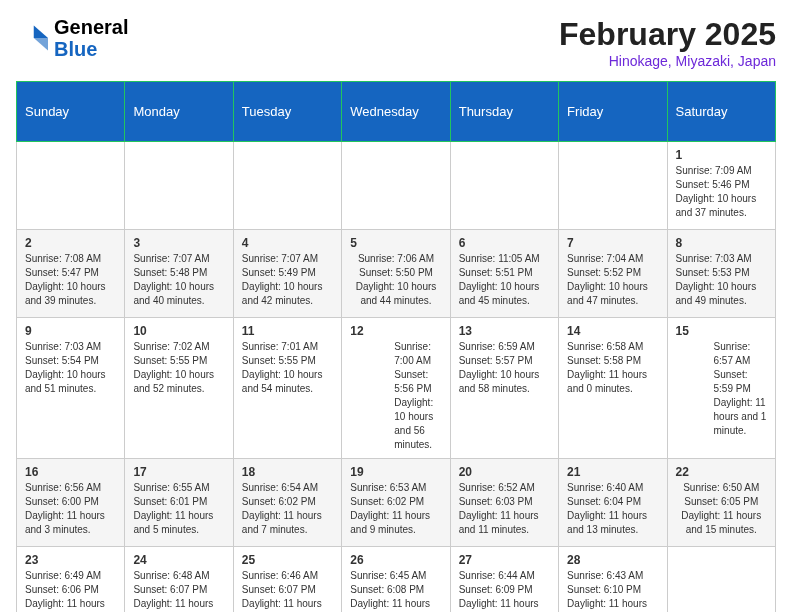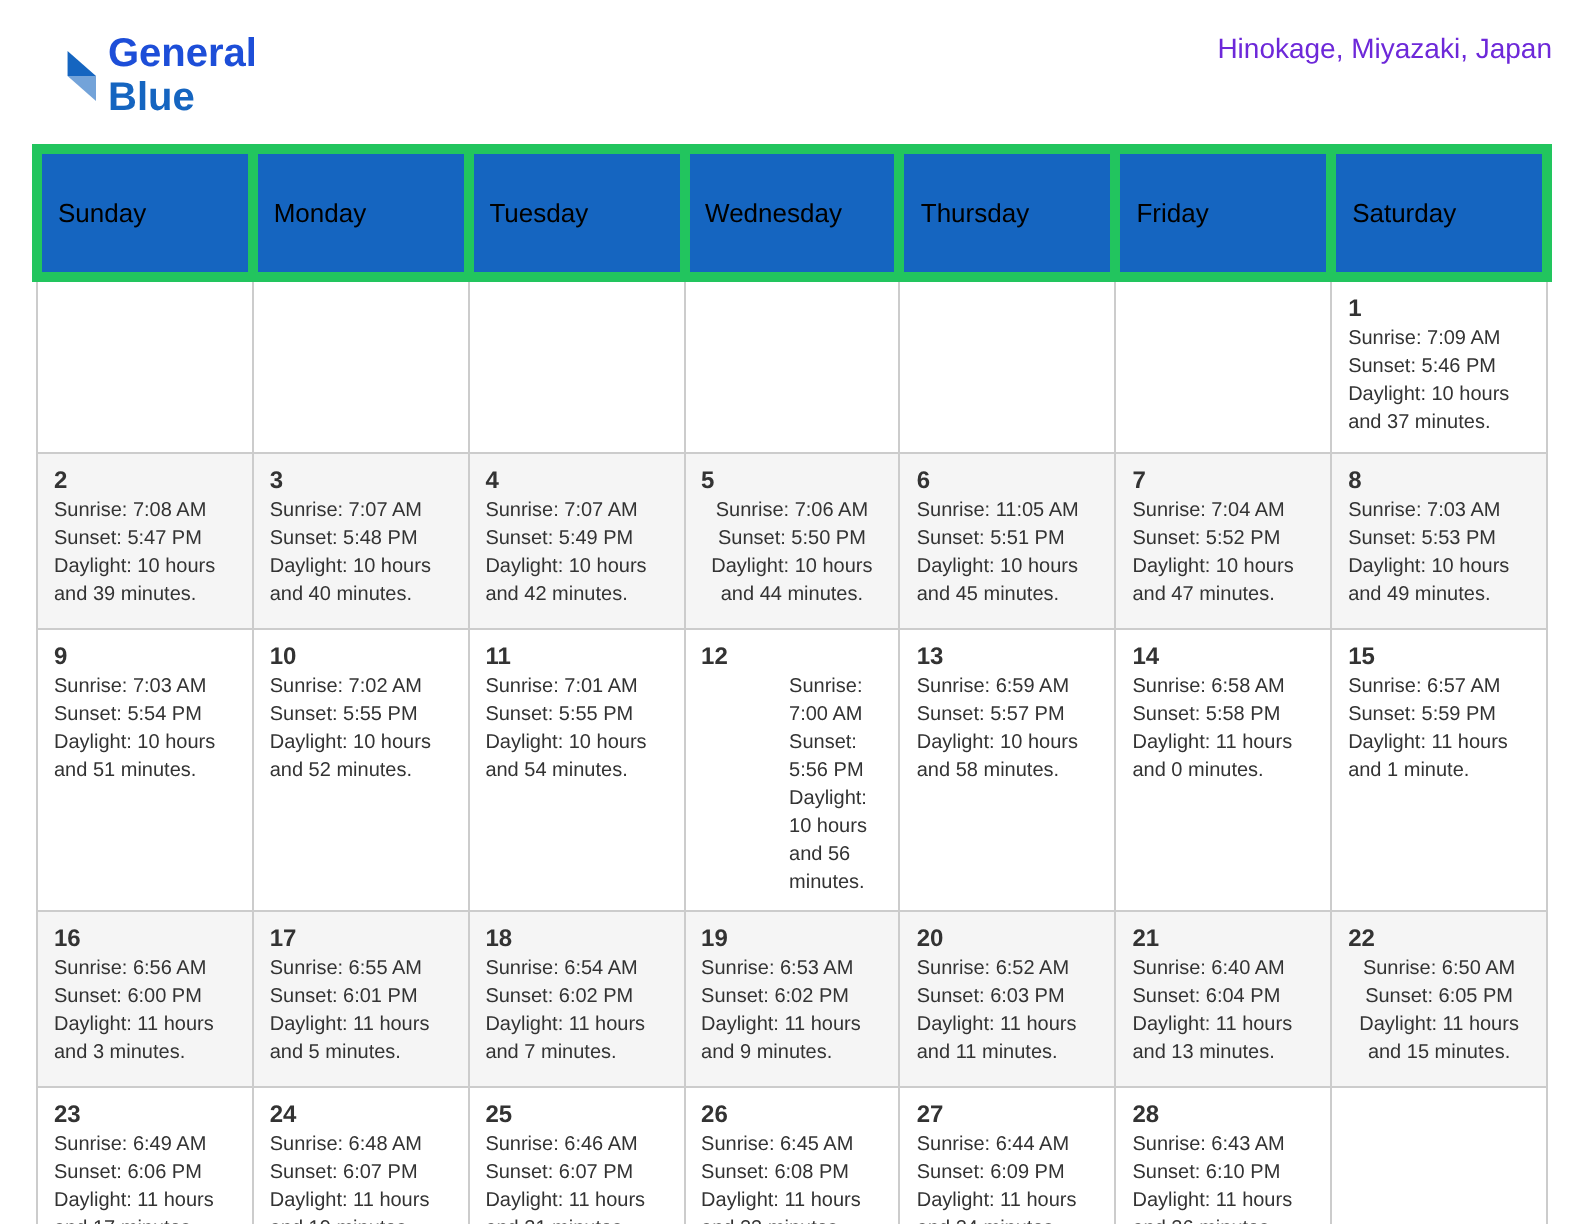--- a/index.html
+++ b/index.html
@@ -19,21 +19,21 @@
     .logo {
       display: flex;
       align-items: center;
       gap: 6px;
     }
     .logo-text {
       font-size: 20px;
       font-weight: bold;
       line-height: 1.1;
     }
-    .logo-general { color: #1d4ed8; }
+    .logo-general { color: #000000; }
     .logo-blue { color: #1565c0; }
     .logo-icon {
       width: 32px;
       height: 32px;
     }
     .title-area {
       text-align: right;
     }
     .month-title {
       font-size: 32px;
@@ -44,26 +44,26 @@
       font-size: 14px;
       color: #6d28d9;
     }
     .calendar {
       width: 100%;
       border-collapse: collapse;
       border: 1px solid #ccc;
     }
     .calendar th {
       background: #1565c0;
-      color: #000000;
+      color: #ffffff;
       text-align: left;
       padding: 22px 8px;
       font-size: 13px;
       font-weight: normal;
-      border: 5px solid #22c55e;
+      border: 1px solid #22c55e;
     }
     .calendar td {
       vertical-align: top;
       padding: 6px 8px;
       border: 1px solid #ccc;
       width: calc(100% / 7);
       min-height: 80px;
       height: 88px;
       font-size: 10.5px;
       color: #333;
@@ -101,20 +101,21 @@
     <svg class="logo-icon" viewBox="0 0 36 36">
       <polygon points="20,4 36,18 20,18" fill="#1565c0"></polygon>
       <polygon points="20,18 36,18 36,32" fill="#1565c0" opacity="0.6"></polygon>
     </svg>
     <div class="logo-text">
       <span class="logo-general">General</span><br>
       <span class="logo-blue">Blue</span>
     </div>
   </div>
   <div class="title-area">
+    <div class="month-title">February 2025</div>
     <div class="subtitle">Hinokage, Miyazaki, Japan</div>
   </div>
 </div>
 
 <table class="calendar">
   <thead>
     <tr>
     <th>Sunday</th>
         <th>Monday</th>
         <th>Tuesday</th>
@@ -215,21 +216,21 @@
 Daylight: 10 hours and 58 minutes.</div>
         </td>
         <td>
           <span class="day-num">14</span>
           <div class="day-info" style="white-space: pre-line;">Sunrise: 6:58 AM
 Sunset: 5:58 PM
 Daylight: 11 hours and 0 minutes.</div>
         </td>
         <td>
           <span class="day-num">15</span>
-          <div class="day-info" style="white-space: pre-line;">Sunrise: 6:57 AM
+          <div class="day-info" style="white-space: pre-line; margin-left: 38px;">Sunrise: 6:57 AM
 Sunset: 5:59 PM
 Daylight: 11 hours and 1 minute.</div>
         </td>
       </tr>
       <tr>
         <td>
           <span class="day-num">16</span>
           <div class="day-info" style="white-space: pre-line;">Sunrise: 6:56 AM
 Sunset: 6:00 PM
 Daylight: 11 hours and 3 minutes.</div>

